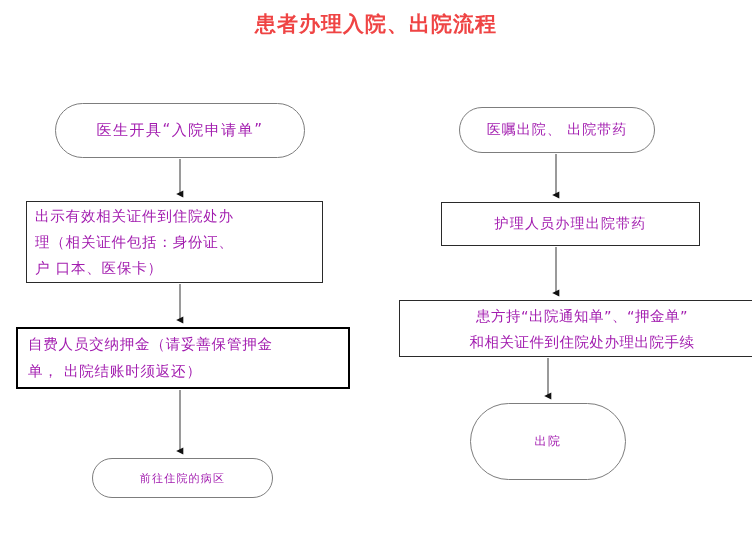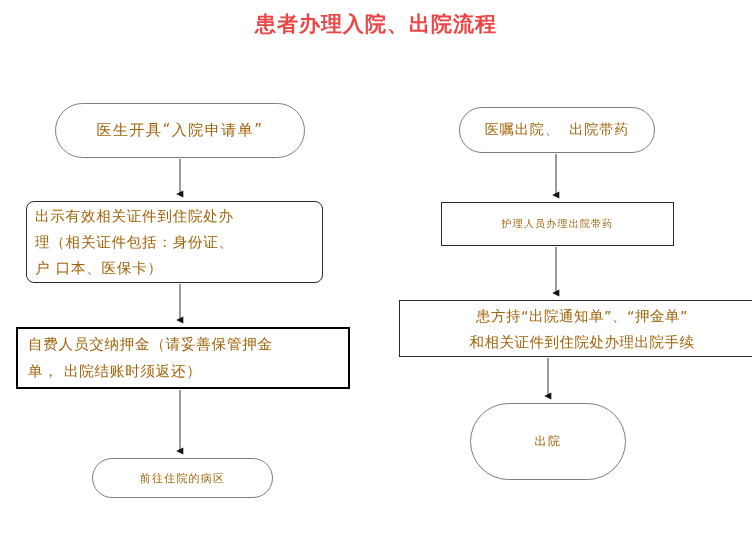--- a/index.html
+++ b/index.html
@@ -32,21 +32,21 @@
     letter-spacing: 1px;
     color: #ef4444;
   }
   .node {
     position: absolute;
     box-sizing: border-box;
     display: flex;
     align-items: center;
     justify-content: center;
     text-align: center;
-    color: #a16207;
+    color: #a21caf;
     background: #ffffff;
   }
   .node .txt {
     display: block;
     width: 100%;
     white-space: pre-line;
   }
   
   .shape-stadium {
     border: 1px solid #7d7d7d;
@@ -62,42 +62,42 @@
   }
 
   
   #n-doctor-order {
     left: 55px; top: 103px; width: 250px; height: 55px;
     font-size: 15px; letter-spacing: 1.5px;
   }
   #n-present-docs {
     left: 26px; top: 201px; width: 297px; height: 82px;
     font-size: 14.5px; letter-spacing: 0.8px; line-height: 26px;
-    justify-content: flex-start; padding: 0 8px; border-radius: 8px;
+    justify-content: flex-start; padding: 0 8px;
   }
   #n-present-docs .txt { text-align: left; }
   #n-deposit {
     left: 16px; top: 327px; width: 334px; height: 62px;
     font-size: 14.5px; letter-spacing: 0.8px; line-height: 27px;
     padding: 12px 10px;
   }
   #n-deposit .txt { text-align: left; }
   #n-goto-ward {
     left: 92px; top: 458px; width: 181px; height: 40px;
     font-size: 11px; letter-spacing: 1.2px;
   }
 
   
   #n-discharge-order {
     left: 459px; top: 107px; width: 196px; height: 46px;
-    font-size: 14px; letter-spacing: 1px; font-family: Liberation Mono, monospace;
+    font-size: 14px; letter-spacing: 1px;
   }
   #n-nurse-meds {
-    left: 441px; top: 202px; width: 233px; height: 44px;
-    font-size: 10px; letter-spacing: 1.2px;
+    left: 441px; top: 202px; width: 259px; height: 44px;
+    font-size: 14px; letter-spacing: 1.2px;
   }
   #n-settle {
     left: 399px; top: 300px; width: 366px; height: 57px;
     font-size: 14.5px; letter-spacing: 0.5px; line-height: 26px;
   }
   #n-discharged {
     left: 470px; top: 403px; width: 156px; height: 77px;
     font-size: 12px; letter-spacing: 1.5px;
     border-radius: 40px;
   }

